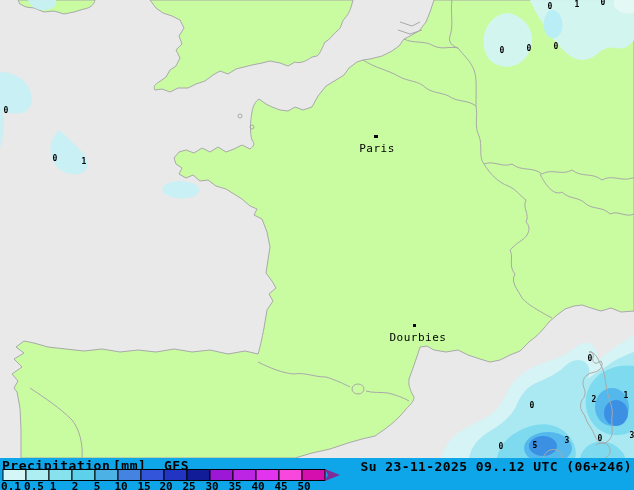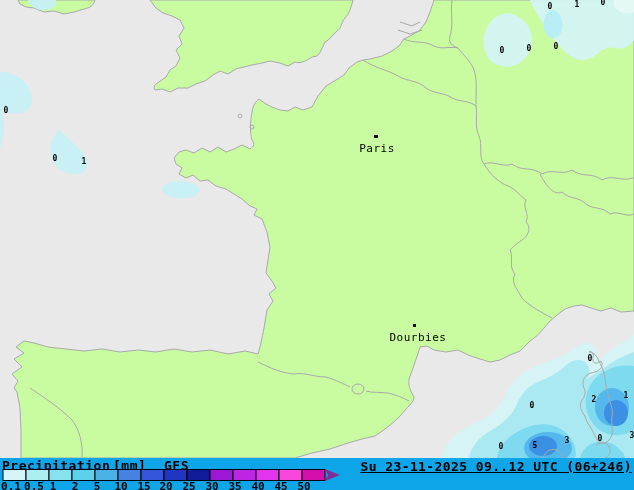--- a/index.html
+++ b/index.html
@@ -4,21 +4,21 @@
 <style>
   html,body{margin:0;padding:0;background:#fff;}
   .page{position:relative;width:634px;height:490px;background:#ffffff;overflow:hidden;
         font-family:"DejaVu Sans Mono", monospace;}
   .mapwrap{position:absolute;left:0;top:0;width:634px;height:458px;}
   .legendbar{position:absolute;left:0;top:458px;width:634px;height:32px;background:#0ea5e9;}
   .ltitle{position:absolute;top:0;font-size:13px;font-weight:bold;color:#000;letter-spacing:0.5px;white-space:pre;}
   .t-precip{left:2px;}
   .t-units{left:113px;}
   .t-model{left:164px;}
-  .datetime{position:absolute;top:1px;right:2px;font-size:13px;font-weight:bold;color:#000;letter-spacing:0.4px;white-space:pre;text-decoration:underline;}
+  .datetime{position:absolute;top:1px;right:2px;font-size:13px;font-weight:bold;color:#000;letter-spacing:0.4px;white-space:pre;}
   .copyright{position:absolute;top:17px;right:2px;font-size:12px;font-weight:bold;color:#2424d6;letter-spacing:0.2px;}
   .cbar{position:absolute;left:0;top:11px;}
   svg text{font-family:"DejaVu Sans Mono", monospace;}
 </style>
 </head>
 <body>
 
 <div class="page">
 
   <div class="mapwrap">

